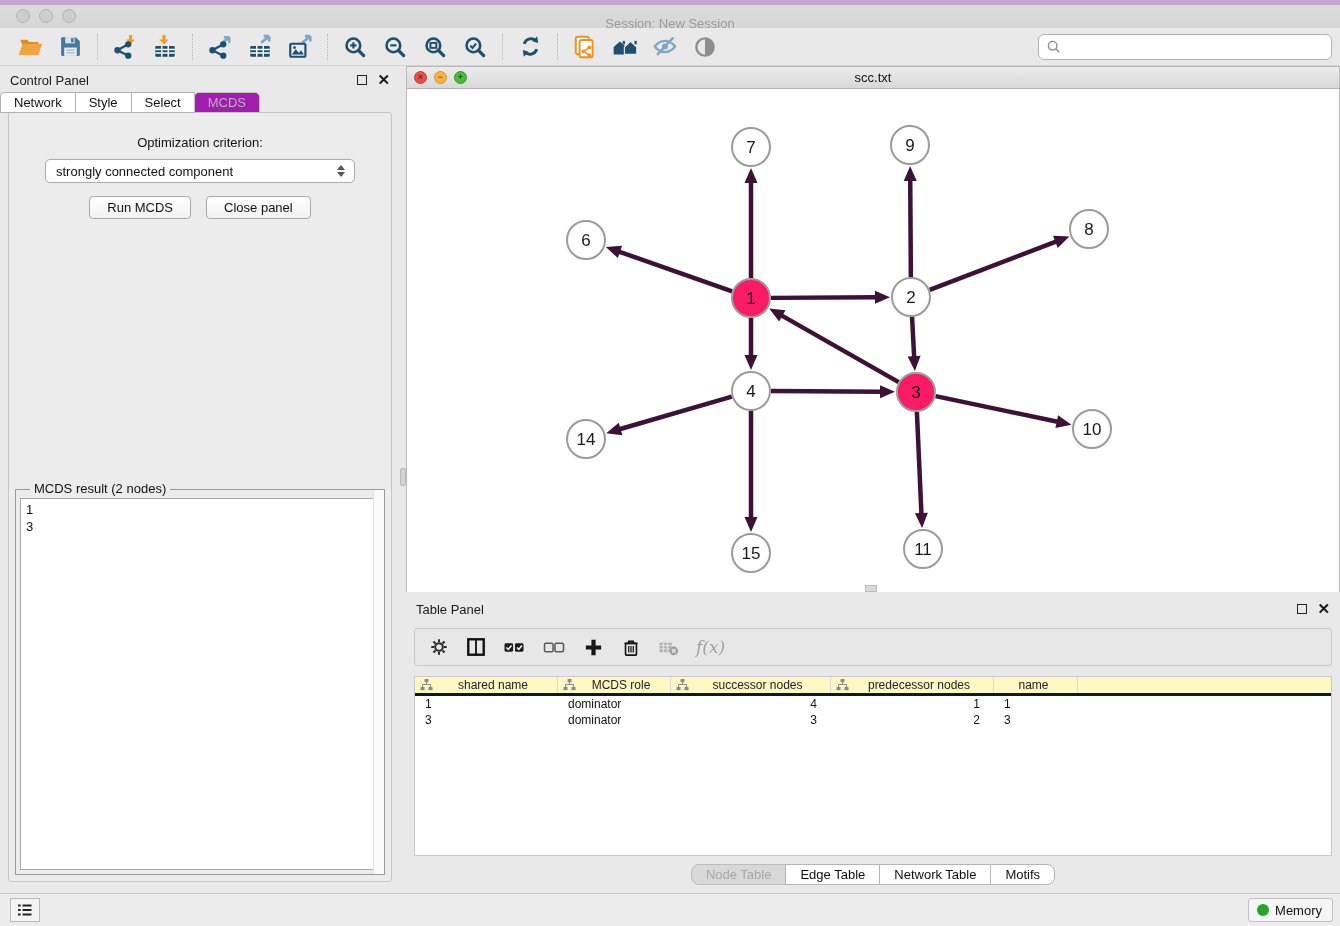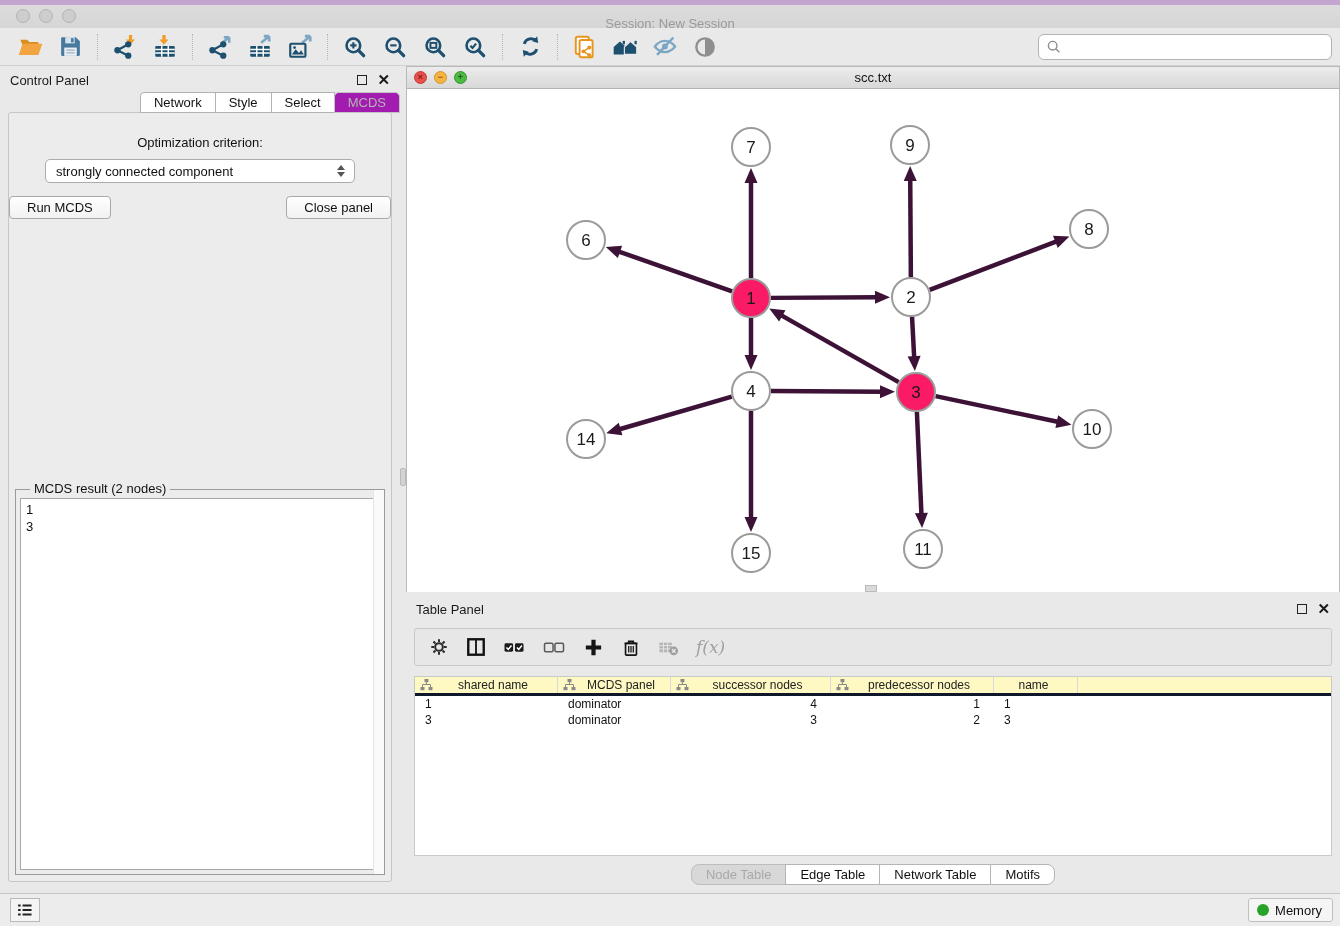--- a/index.html
+++ b/index.html
@@ -23,35 +23,35 @@
     background:#fff; border:1px solid #b3b3b3; border-radius:6px; display:flex; align-items:center; padding-left:7px; }
   .search-wrap svg { flex:0 0 auto; }
   .search-wrap input { border:none; outline:none; flex:1; height:22px; font-size:13px; background:transparent; padding-left:5px; }
 
   
   .control-panel { position:absolute; left:0; top:66px; width:400px; height:826px; background:#e9e9e9; }
   .panel-head { height:28px; display:flex; align-items:center; padding:0 10px; font-size:13px; color:#1a1a1a; }
   .panel-head .spacer { flex:1; }
   .win-float { width:10px; height:10px; border:1.5px solid #222; margin-right:10px; }
   .win-close { font-size:15px; font-weight:bold; color:#1a1a1a; line-height:10px; }
-  .cp-tabs { position:absolute; left:0; top:26px; width:400px; display:flex; justify-content:flex-end; z-index:2; }
+  .cp-tabs { position:absolute; left:0; top:26px; width:400px; display:flex; justify-content:flex-start; z-index:2; }
   .cp-tab { height:21px; line-height:19px; padding:0 13px; background:#fff; border:1px solid #b2b2b2;
     font-size:13px; color:#111; margin-left:-1px; }
   .cp-tab:first-child { border-radius:4px 0 0 0; margin-left:0; }
   .cp-tab.active { background:#a21caf; color:#b5b5b5; border-color:#c4c4c4; border-radius:5px 5px 0 0; }
   .cp-box { position:absolute; left:8px; top:46px; width:384px; height:770px;
     background:#ececec; border:1px solid #c6c6c6; border-radius:3px; }
   .opt-label { margin-top:22px; text-align:center; font-size:13px; color:#111; }
   .combo { margin:9px auto 0 auto; width:310px; height:24px; background:#fff; border:1px solid #ababab;
     border-radius:5px; display:flex; align-items:center; font-size:13px; padding-left:10px; color:#111;gap:36px; }
   .combo .cspace { flex:1; }
   .combo-arrows { width:18px; display:flex; flex-direction:column; align-items:center; gap:2px; margin-right:4px; }
   .tri-up { width:0; height:0; border-left:4px solid transparent; border-right:4px solid transparent; border-bottom:5px solid #555; }
   .tri-dn { width:0; height:0; border-left:4px solid transparent; border-right:4px solid transparent; border-top:5px solid #555; }
-  .cp-buttons { margin-top:13px; display:flex; justify-content:space-between; gap:15px; }
+  .cp-buttons { margin-top:13px; display:flex; justify-content:center; gap:15px; }
   .btn { height:23px; padding:0 17px; font-size:13px; color:#111; background:linear-gradient(#ffffff,#f1f1f1);
     border:1px solid #a9a9a9; border-radius:4px; }
   .result-fieldset { position:absolute; left:6px; right:6px; top:376px; bottom:6px;
     border:1px solid #9a9a9a; background:#ececec; }
   .result-legend { position:absolute; top:-9px; left:6px; background:#ececec; padding:0 4px; font-size:13px; color:#111;margin-left:8px; }
   .result-area { position:absolute; left:4px; right:4px; top:8px; bottom:4px; background:#fff; border:1px solid #a8a8a8;
     font-size:13px; color:#111; line-height:17px; padding:2px 5px; white-space:pre; }
   .result-scroll { position:absolute; right:0; top:0; bottom:0; width:11px; background:#fafafa; border-left:1px solid #e4e4e4; }
 
   
@@ -459,21 +459,21 @@
         </div>
         <div class="th-cell" style="width: 113px;">
           <svg width="13" height="12" viewBox="0 0 13 12">
             <g fill="#8a8a8a">
               <rect x="4.5" y="0" width="4" height="3.2"></rect>
               <rect x="0.5" y="8" width="4" height="3.2"></rect>
               <rect x="8.5" y="8" width="4" height="3.2"></rect>
             </g>
             <path d="M6.5 3.2v2.3M2.5 8V5.5h8V8" stroke="#8a8a8a" fill="none"></path>
           </svg>
-          <span class="th-label">MCDS panel</span>
+          <span class="th-label">MCDS role</span>
         </div>
         <div class="th-cell" style="width: 160px;">
           <svg width="13" height="12" viewBox="0 0 13 12">
             <g fill="#8a8a8a">
               <rect x="4.5" y="0" width="4" height="3.2"></rect>
               <rect x="0.5" y="8" width="4" height="3.2"></rect>
               <rect x="8.5" y="8" width="4" height="3.2"></rect>
             </g>
             <path d="M6.5 3.2v2.3M2.5 8V5.5h8V8" stroke="#8a8a8a" fill="none"></path>
           </svg>

